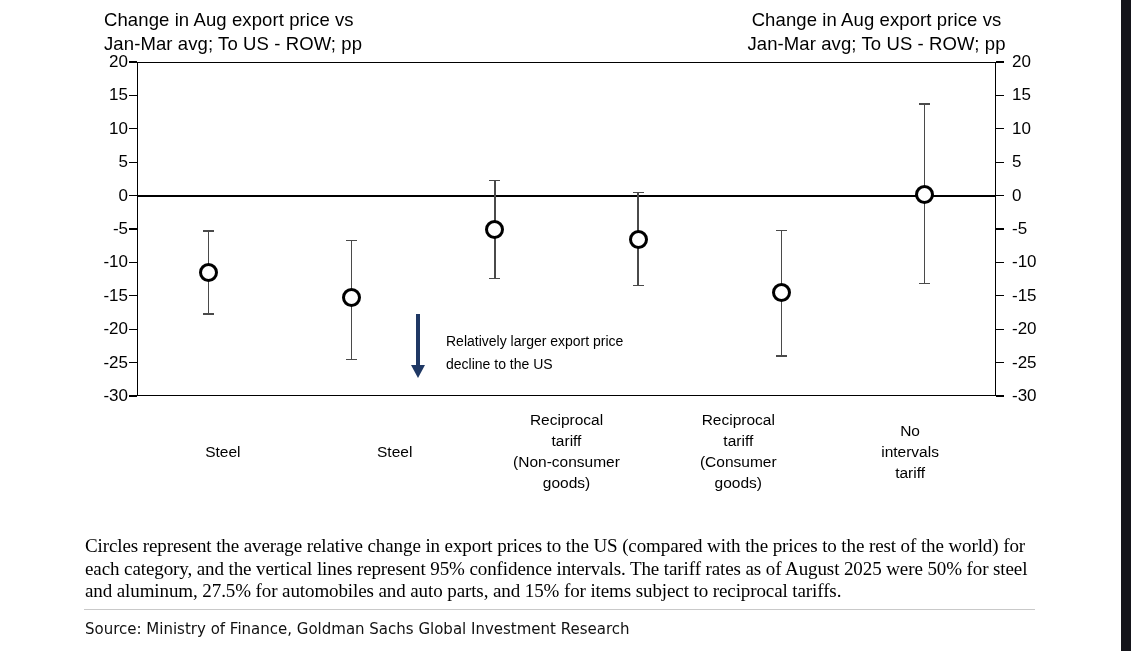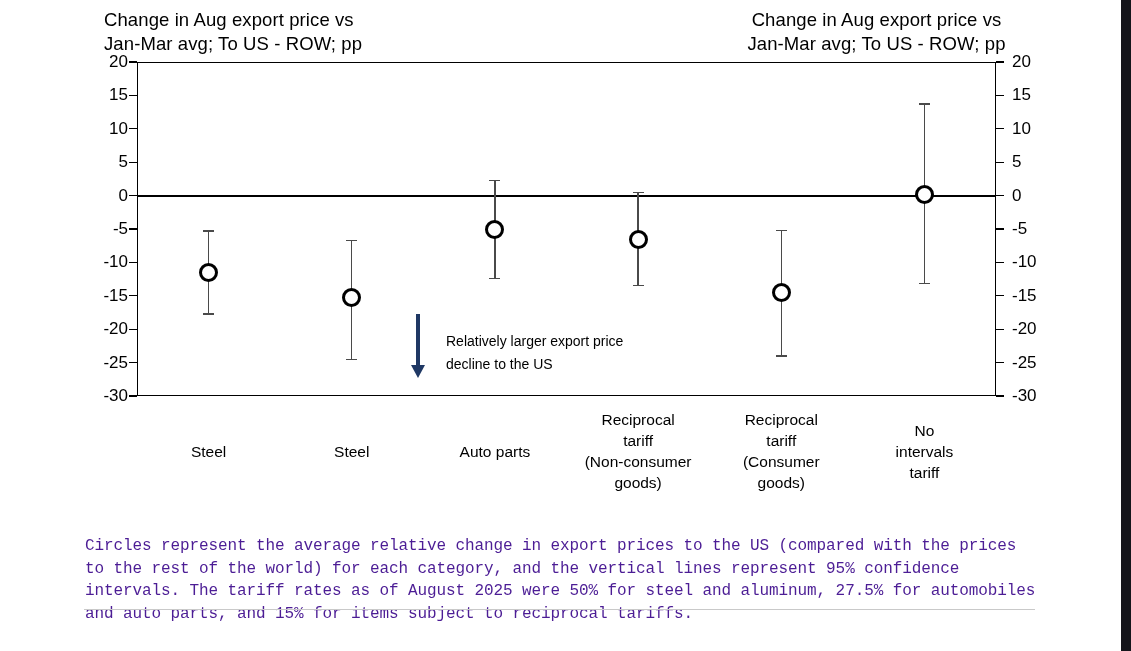--- a/index.html
+++ b/index.html
@@ -42,22 +42,22 @@
     position:absolute;left:411px;top:365px;width:0;height:0;
     border-left:7px solid transparent;border-right:7px solid transparent;
     border-top:13px solid transparent;
   }
   .annotation-text{
     position:absolute;left:446px;top:330px;font-size:14px;line-height:23px;
     color:#000;white-space:pre-line;
   }
   .footnote{
     position:absolute;left:85px;top:535px;width:952px;
-    font-family:Liberation Mono, monospace;font-size:16px;line-height:22.5px;
-    color:#4c1d95;letter-spacing:-0.1px;
+    font-family:Liberation Serif, serif;font-size:19px;line-height:22.5px;
+    color:#000000;letter-spacing:-0.1px;
   }
   .divider{position:absolute;left:84px;top:609px;width:951px;height:1px;background:#c9c9c9;}
   .source{
     position:absolute;left:85px;top:620px;
     font-family:"DejaVu Sans", sans-serif;font-size:15px;color:#111;
   }
   .right-strip{position:absolute;right:0;top:0;width:10px;height:651px;}
 </style>
 </head>
 <body>
@@ -140,36 +140,36 @@
       <div class="marker-circle" style="left: 771.75px; top: 282.96px; width: 19px; height: 19px; border-color: rgb(0, 0, 0); position: absolute;"></div>
       <div class="err-line" style="left: 923.817px; top: 104.084px; width: 1.2px; height: 179.692px; background: rgb(74, 74, 74); position: absolute;"></div>
       <div class="err-cap" style="left: 918.917px; top: 103.384px; width: 11px; height: 1.4px; background: rgb(74, 74, 74); position: absolute;"></div>
       <div class="err-cap" style="left: 918.917px; top: 283.076px; width: 11px; height: 1.4px; background: rgb(74, 74, 74); position: absolute;"></div>
       <div class="marker-circle" style="left: 914.917px; top: 184.764px; width: 19px; height: 19px; border-color: rgb(0, 0, 0); position: absolute;"></div>
     </div>
 
   <div class="xlabels">
     <div class="xlabel">Steel</div>
     <div class="xlabel">Steel</div>
-    <div class="xlabel">Auto parts</div>
     <div class="xlabel">Reciprocal
 tariff
 (Non-consumer
 goods)</div>
     <div class="xlabel">Reciprocal
 tariff
 (Consumer
 goods)</div>
     <div class="xlabel">No
 intervals
 tariff</div>
   </div>
 
   <div class="arrow-shaft" id="arrow-shaft" style="background: rgb(31, 56, 100);"></div>
   <div class="arrow-head" id="arrow-head" style="border-top-color: rgb(31, 56, 100);"></div>
   <div class="annotation-text">Relatively larger export price
 decline to the US</div>
 
   <div class="footnote">Circles represent the average relative change in export prices to the US (compared with the prices to the rest of the world) for each category, and the vertical lines represent 95% confidence intervals. The tariff rates as of August 2025 were 50% for steel and aluminum, 27.5% for automobiles and auto parts, and 15% for items subject to reciprocal tariffs.</div>
   <div class="divider"></div>
+  <div class="source">Source: Ministry of Finance, Goldman Sachs Global Investment Research</div>
 
   <div class="right-strip" id="right-strip" style="background: rgb(21, 21, 27);"></div>
 </div>
 
 </body></html>

